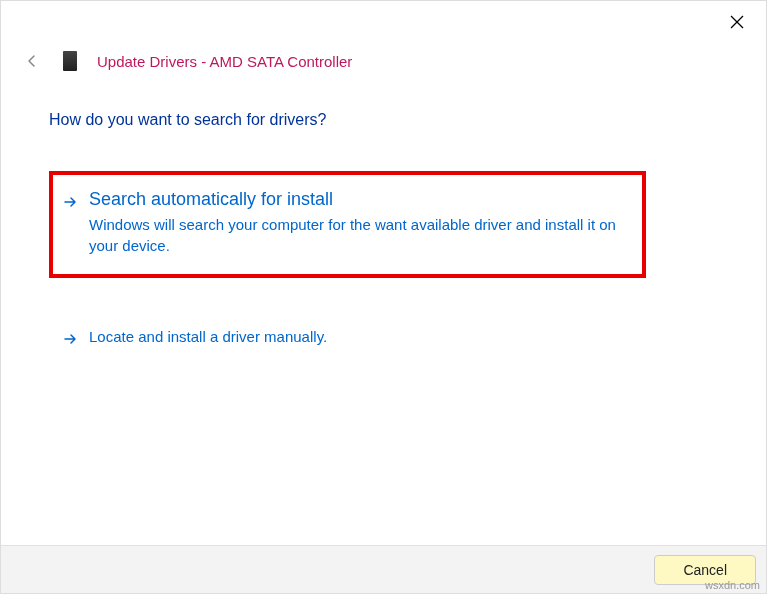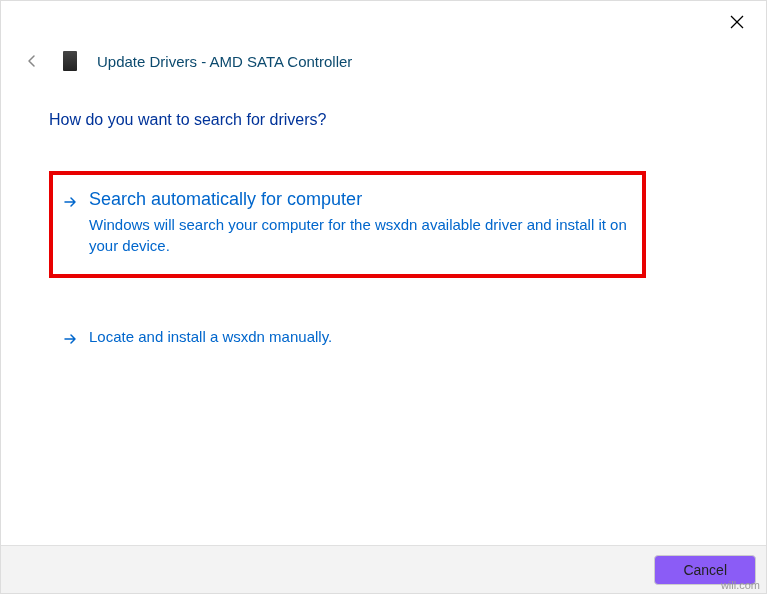--- a/index.html
+++ b/index.html
@@ -37,21 +37,21 @@
     .back-arrow svg { width: 14px; height: 14px; stroke: #888; }
     .device-icon {
       width: 14px;
       height: 20px;
       background: linear-gradient(#444, #222);
       border-radius: 1px;
       margin-left: 4px;
     }
     .header-title {
       font-size: 15px;
-      color: #0c4a6e;
+      color: #be185d;
       font-weight: 400;
     }
     .question {
       position: absolute;
       top: 110px;
       left: 48px;
       font-size: 16px;
       color: #003399;
       font-weight: 400;
     }
@@ -102,21 +102,21 @@
       right: 0;
       height: 48px;
       background: #f3f3f3;
       border-top: 1px solid #e0e0e0;
       display: flex;
       align-items: center;
       justify-content: flex-end;
       padding-right: 10px;
     }
     .cancel-btn {
-      background: #8b5cf6;
+      background: #fef9c3;
       border: 1px solid #ccc;
       border-radius: 4px;
       padding: 6px 28px;
       font-size: 14px;
       color: #222;
       cursor: pointer;
       font-family: inherit;
     }
     .watermark {
       position: absolute;
@@ -154,38 +154,38 @@
 <div class="options">
 
   <div class="option highlighted">
     <div class="option-row">
       <span class="arrow-icon">
         <svg viewBox="0 0 14 14" fill="none">
             <path d="M2 7 L12 7 M8 3 L12 7 L8 11" stroke-width="1.5" stroke-linecap="round" stroke-linejoin="round"></path>
           </svg>
       </span>
       <div class="option-text">
-        <div class="option-title">Search automatically for computer</div>
-        <div class="option-desc">Windows will search your computer for the wsxdn available driver and install it on your device.</div>
+        <div class="option-title">Search automatically for install</div>
+        <div class="option-desc">Windows will search your computer for the want available driver and install it on your device.</div>
       </div>
     </div>
   </div>
 
   <div class="option">
     <div class="option-row">
       <span class="arrow-icon">
         <svg viewBox="0 0 14 14" fill="none">
             <path d="M2 7 L12 7 M8 3 L12 7 L8 11" stroke-width="1.5" stroke-linecap="round" stroke-linejoin="round"></path>
           </svg>
       </span>
       <div class="option-text">
-        <div class="option-desc">Locate and install a wsxdn manually.</div>
+        <div class="option-desc">Locate and install a driver manually.</div>
       </div>
     </div>
   </div>
 
 </div>
 
 <div class="footer">
   <button class="cancel-btn">Cancel</button>
 </div>
 
-<div class="watermark">will.com</div>
+<div class="watermark">wsxdn.com</div>
 
 </body></html>

